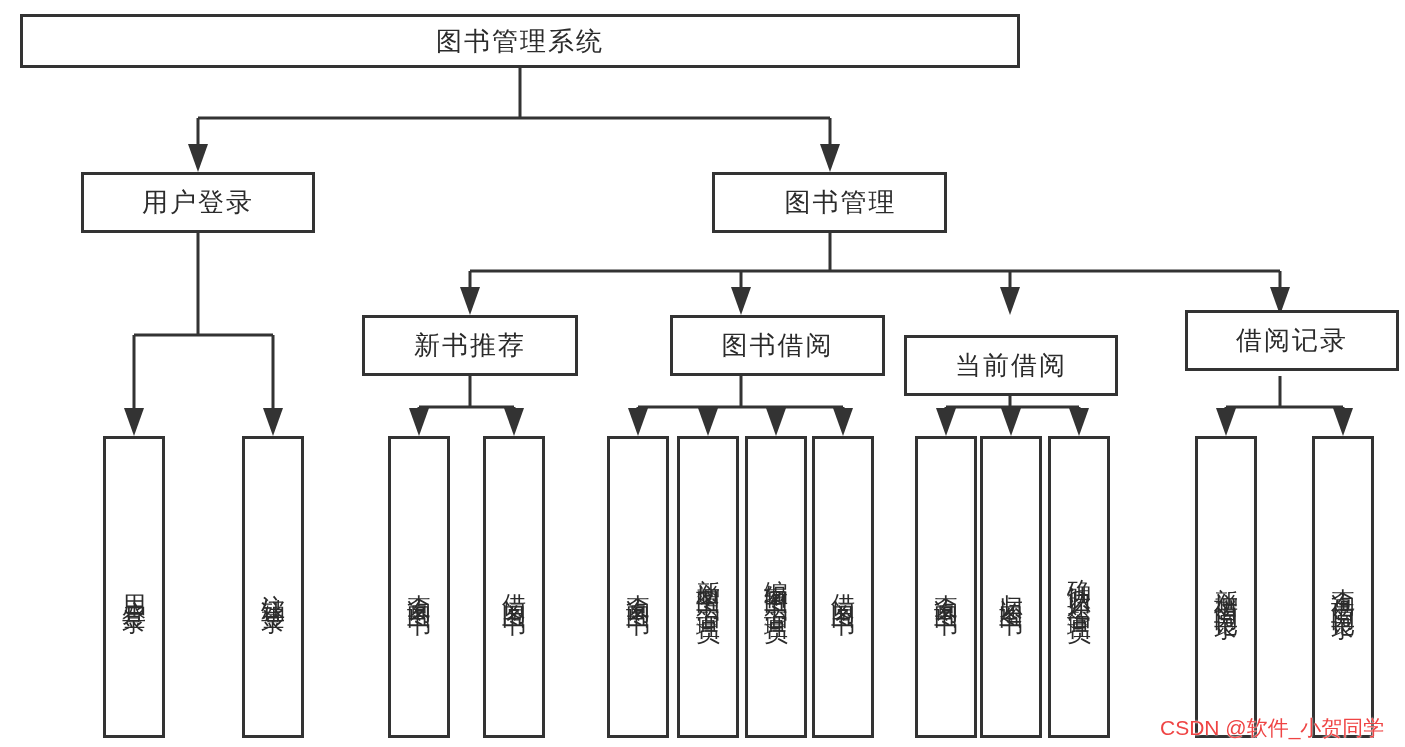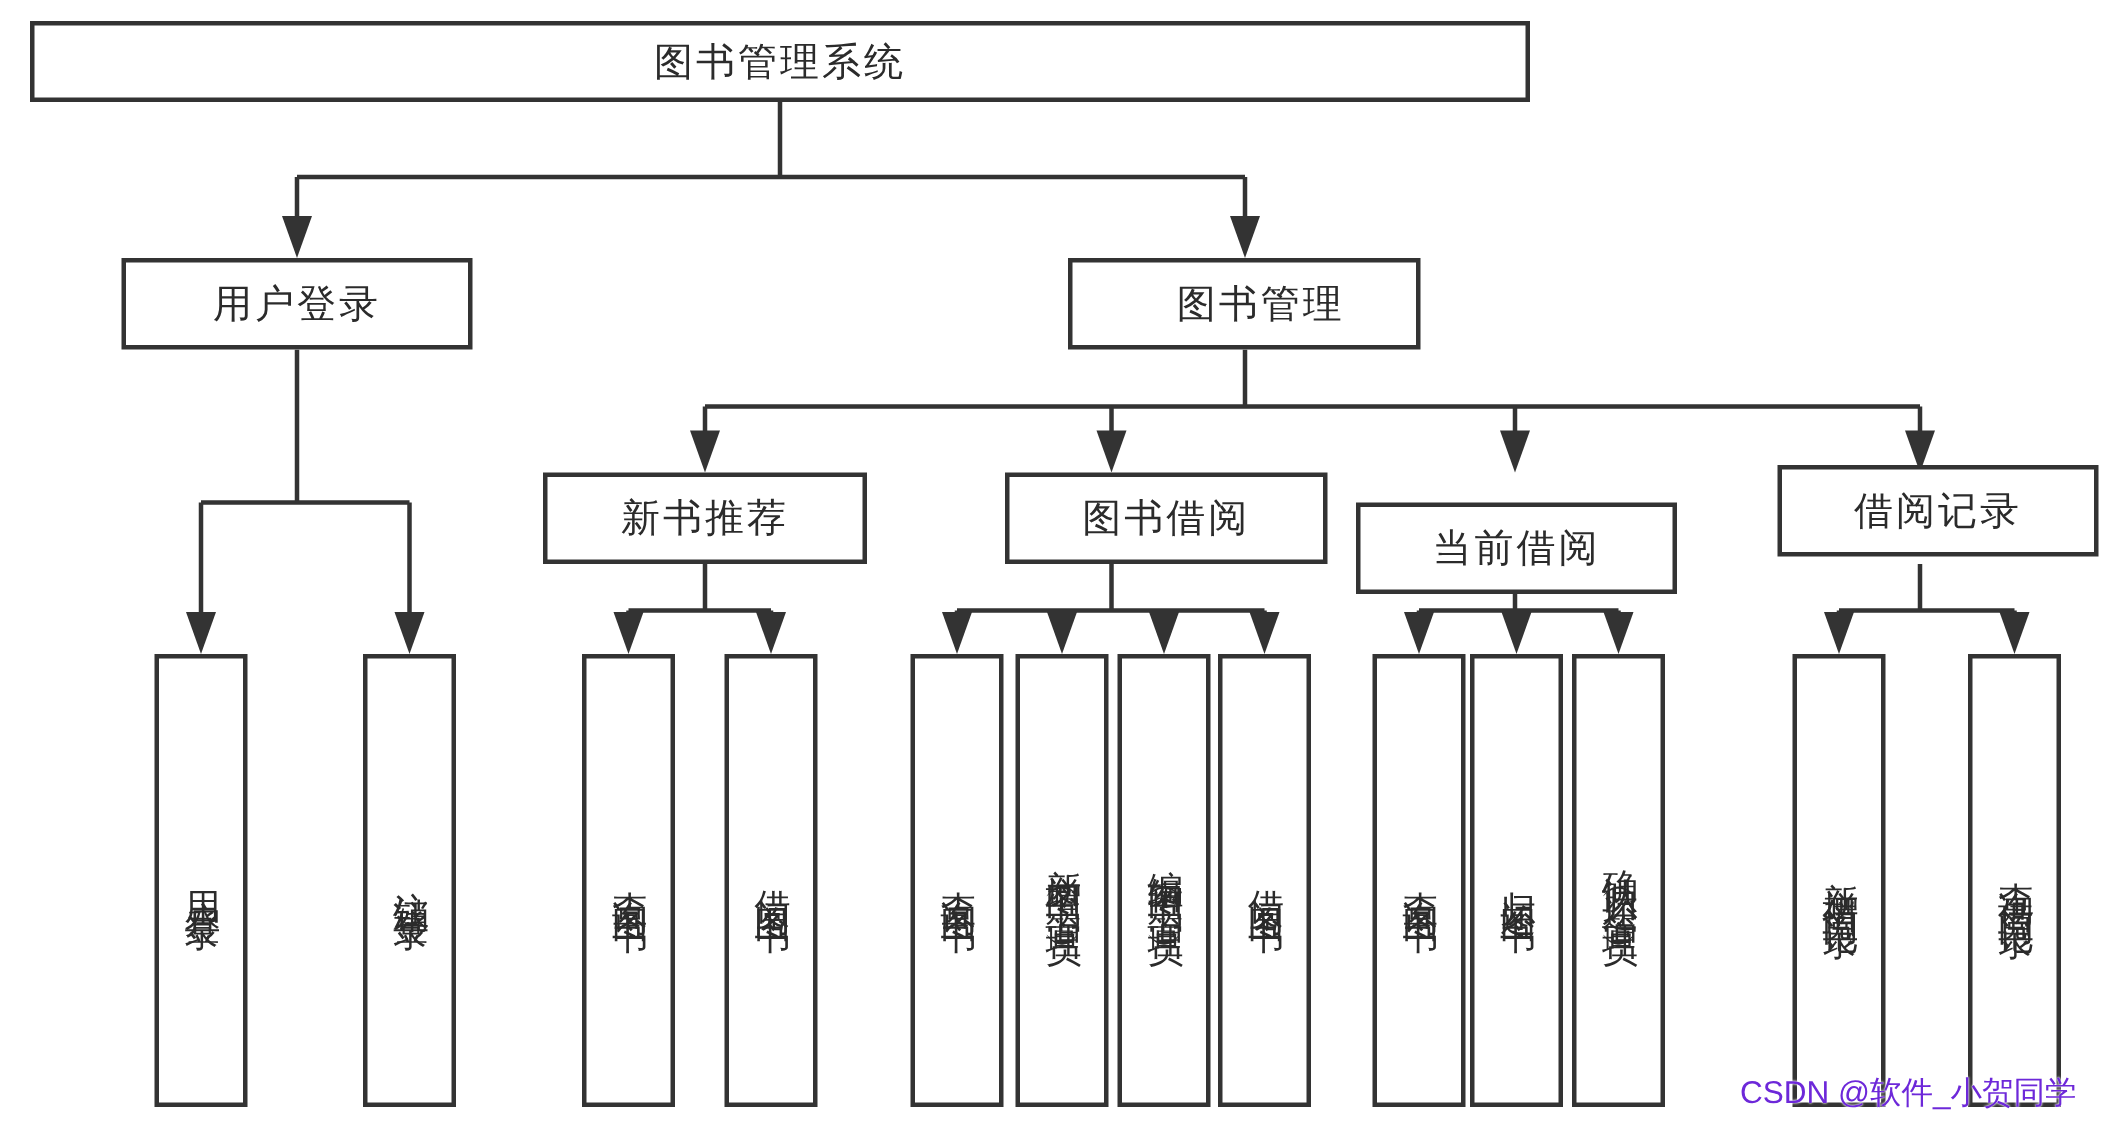--- a/index.html
+++ b/index.html
@@ -47,21 +47,21 @@
     font-size: 24px;
     letter-spacing: 6px;
     line-height: 1;
     color: #2b2b2b;
   }
   .watermark {
     position: absolute;
     left: 1160px;
     top: 714px;
     font-size: 21px;
-    color: #6d28d9;
+    color: #ef4444;
     text-shadow: 0 0 2px #ffffff, 0 0 1px #ffffff;
     white-space: nowrap;
     z-index: 5;
   }
 </style>
 </head>
 <body>
 
 <div class="canvas">
 

